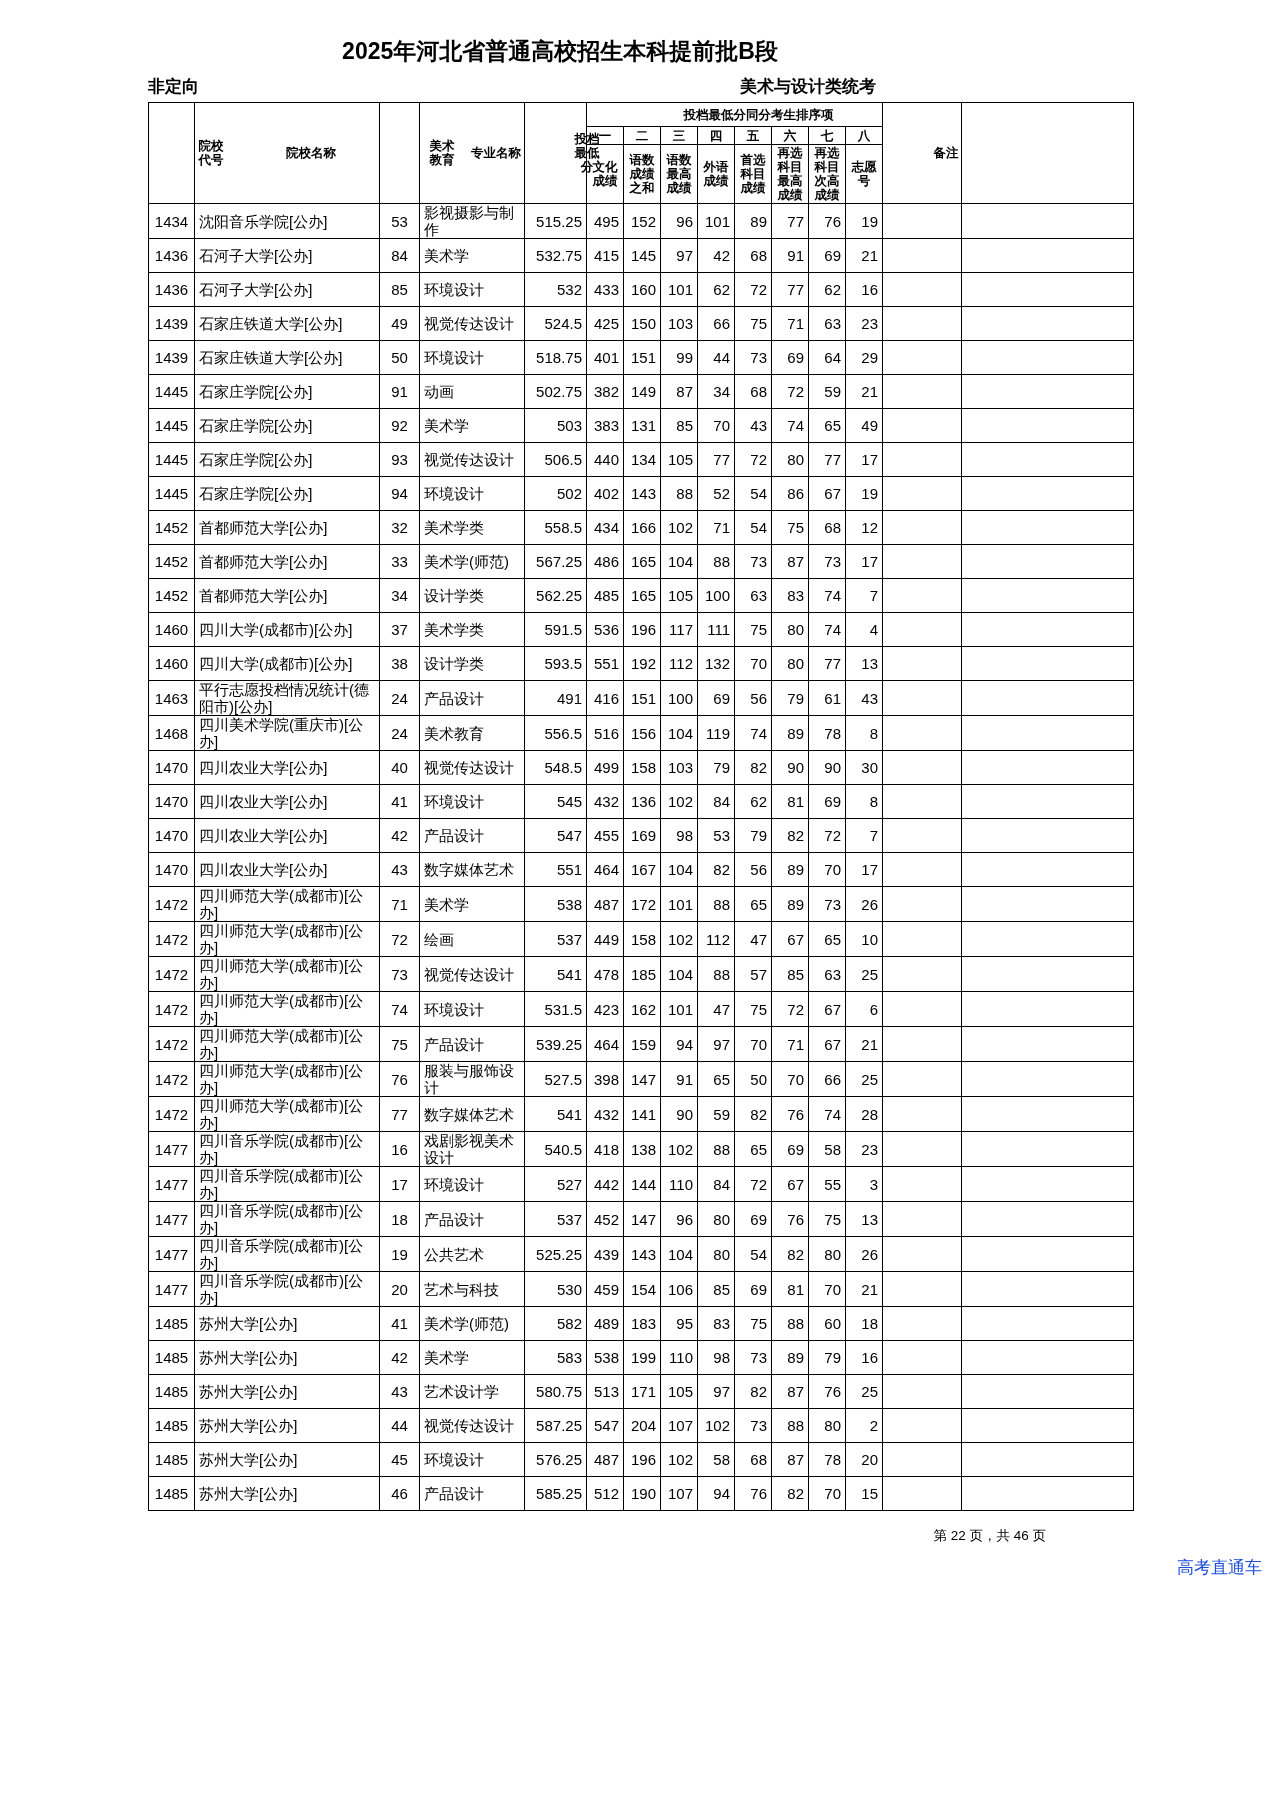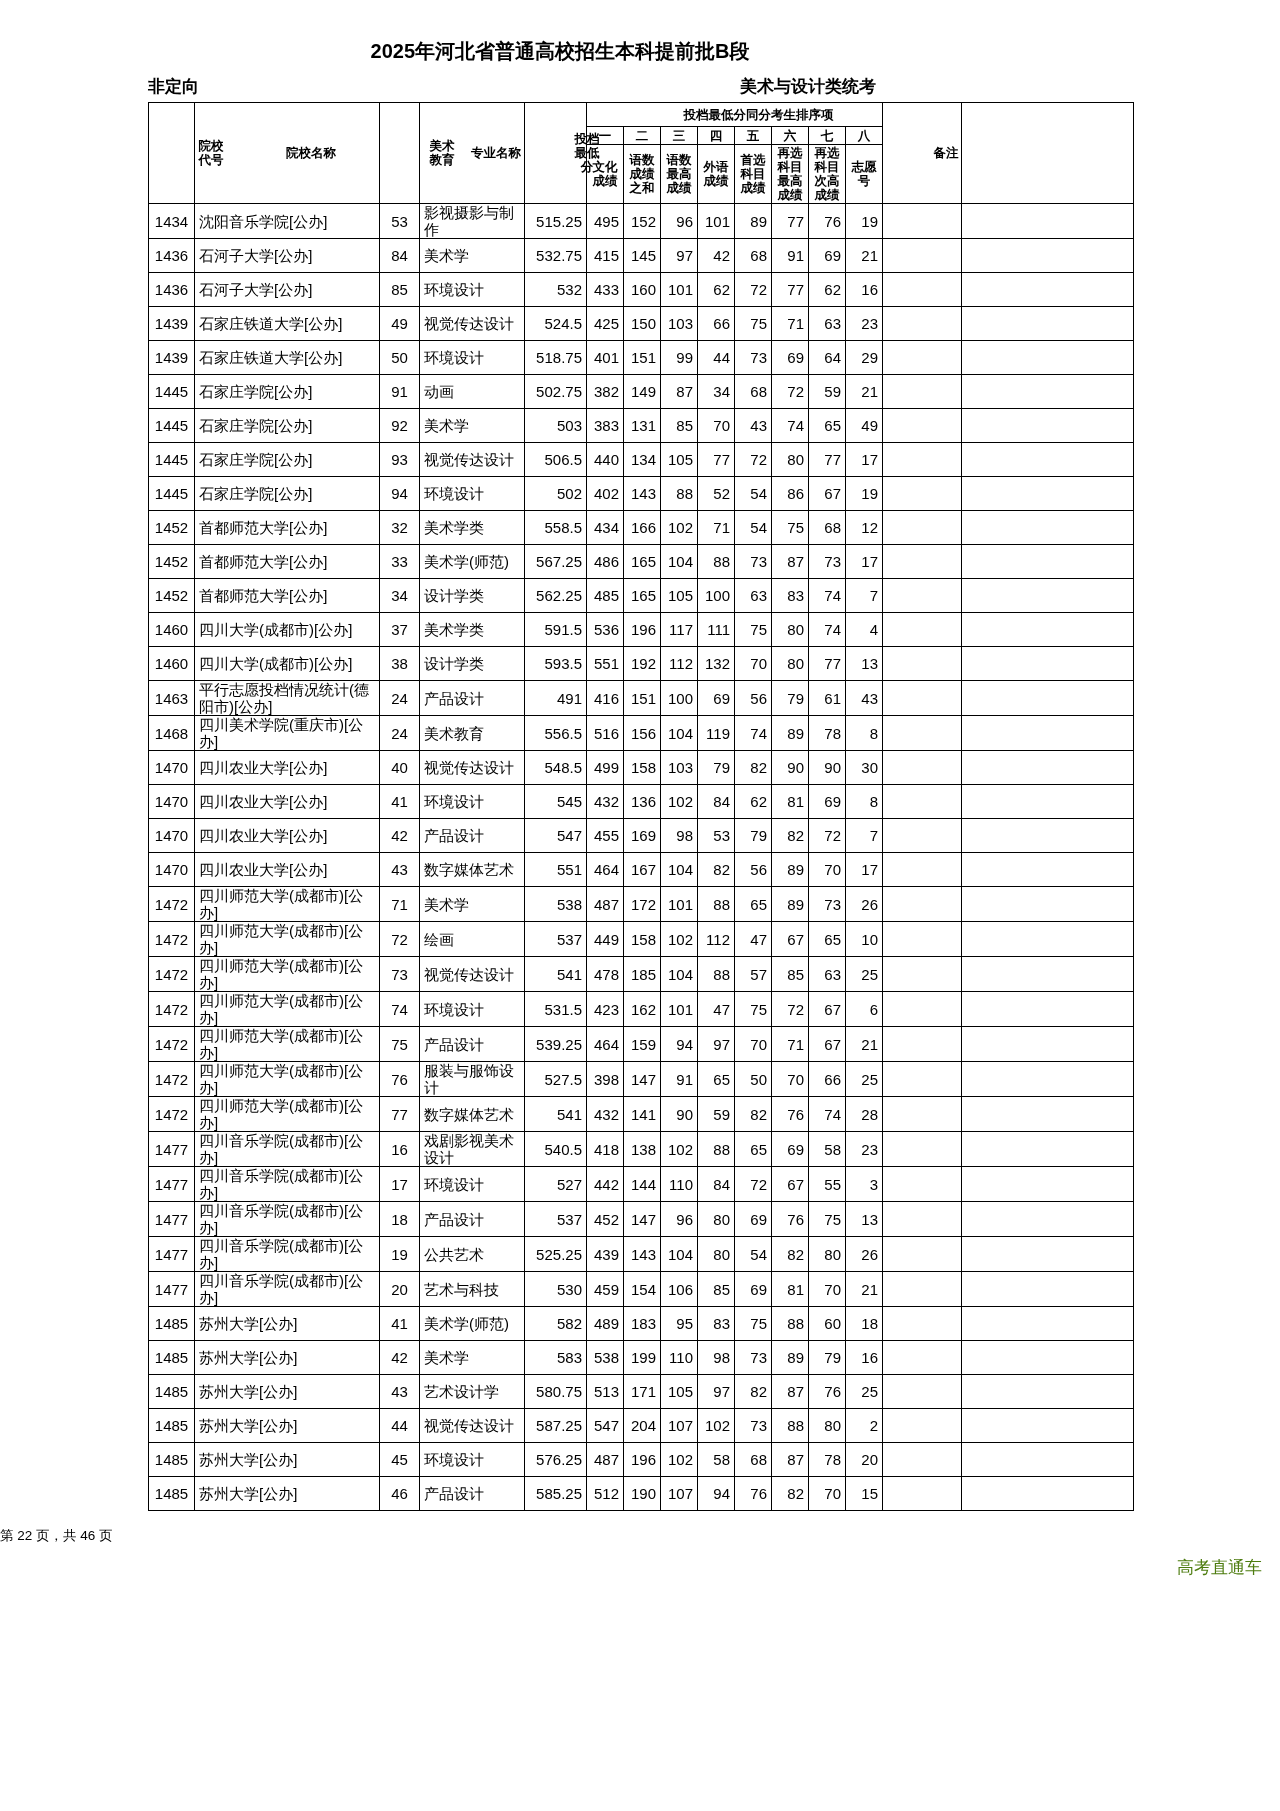--- a/index.html
+++ b/index.html
@@ -3,21 +3,21 @@
 <meta charset="utf-8">
 <style>
   * { box-sizing: border-box; }
   html,body { margin:0; padding:0; }
   body {
     width:1280px; height:1811px; background:#ffffff; color:#000;
     font-family:"Liberation Sans", sans-serif; position:relative; overflow:hidden;
   }
   .title-wrap {
     width:1120px; padding-top:36px; text-align:center;
-    font-weight:bold; font-size:20px; line-height:31px;
+    font-weight:bold; font-size:23px; line-height:31px;
   }
   .sub-row {
     width:728px; margin:8px 0 4px 148px;
     display:flex; justify-content:space-between; align-items:flex-end;
     font-weight:bold; font-size:17px;gap:12px;
   }
   table {
     margin-left:148px; width:985px;
     border-collapse:collapse; table-layout:fixed;
   }
@@ -34,25 +34,25 @@
     padding:0 4px; vertical-align:middle; word-break:break-all;
   }
   .w2 { display:inline-block; width:28px; }
   .c-code  { text-align:center; }
   .c-name  { text-align:left;margin-top:47px; }
   .c-mcode { text-align:center; }
   .c-mname { text-align:left; }
   .c-score { text-align:right;margin-top:20px; }
   .c-s     { text-align:right; }
   .footer {
-    width:1046px; margin-top:16px; text-align:left; font-size:13.5px;
+    width:1046px; margin-top:16px; text-align:right; font-size:13.5px;
   }
   .watermark {
     position:absolute; top:1556px; right:18px;
-    color:#4d7c0f; font-size:17px;
+    color:#1d4ed8; font-size:17px;
   }
 </style>
 </head>
 <body>
 
 <div class="title-wrap">
   <div>2025年河北省普通高校招生本科提前批B段</div>
 </div>
 
 <div class="sub-row">

